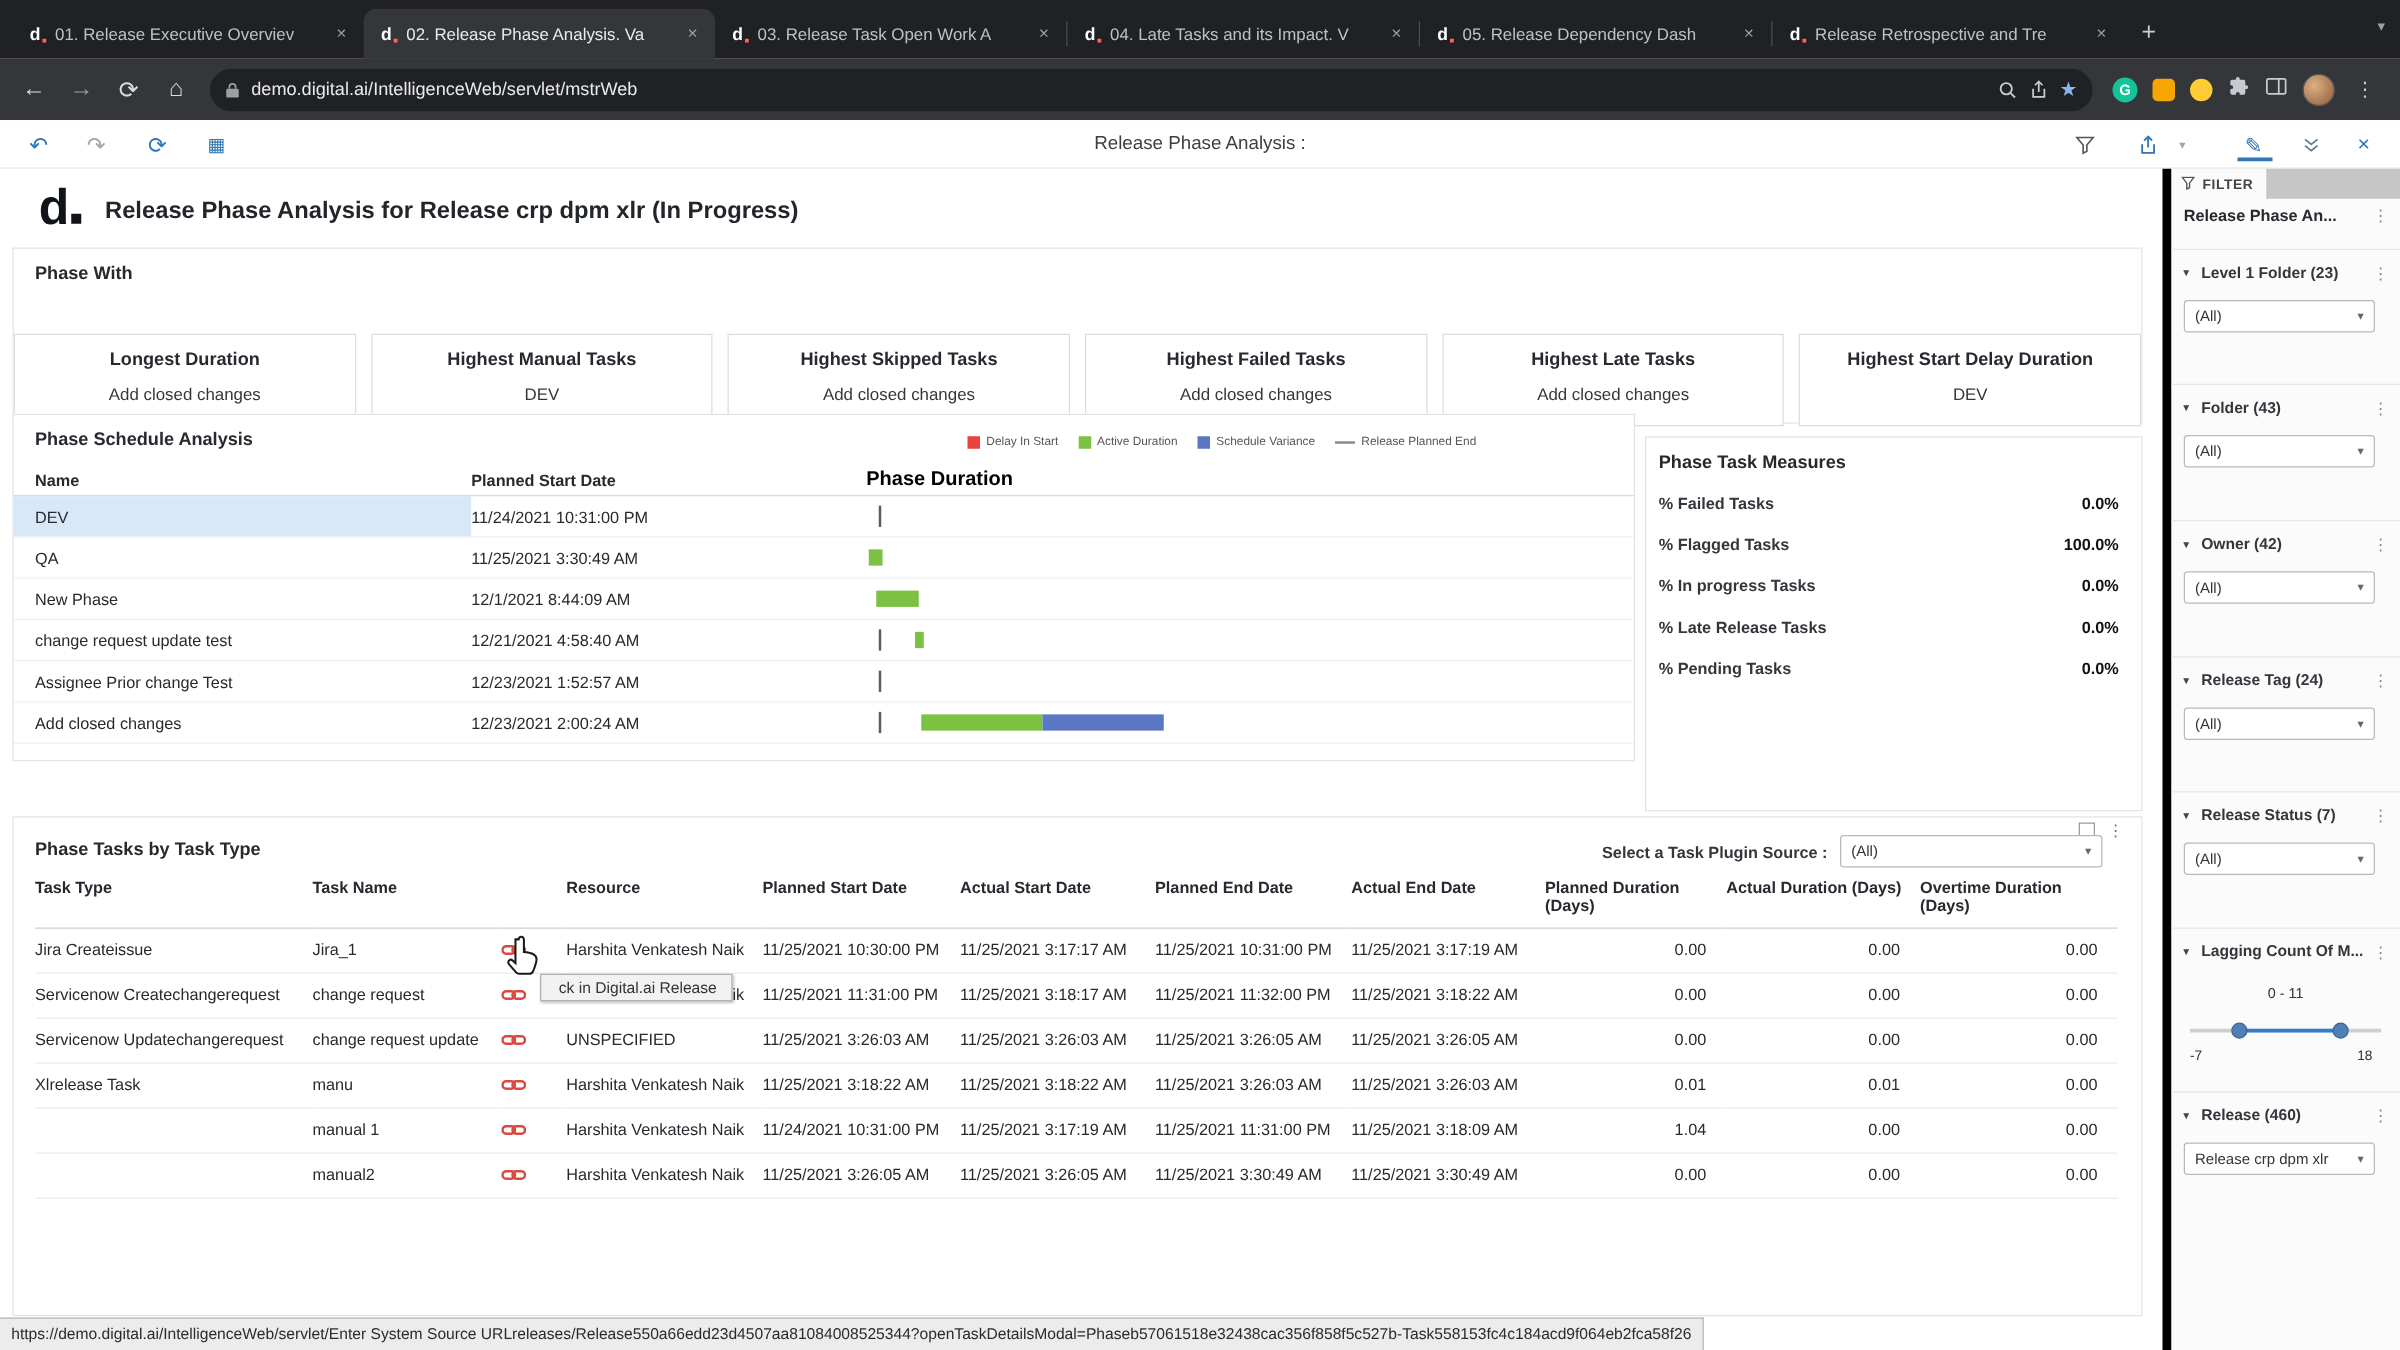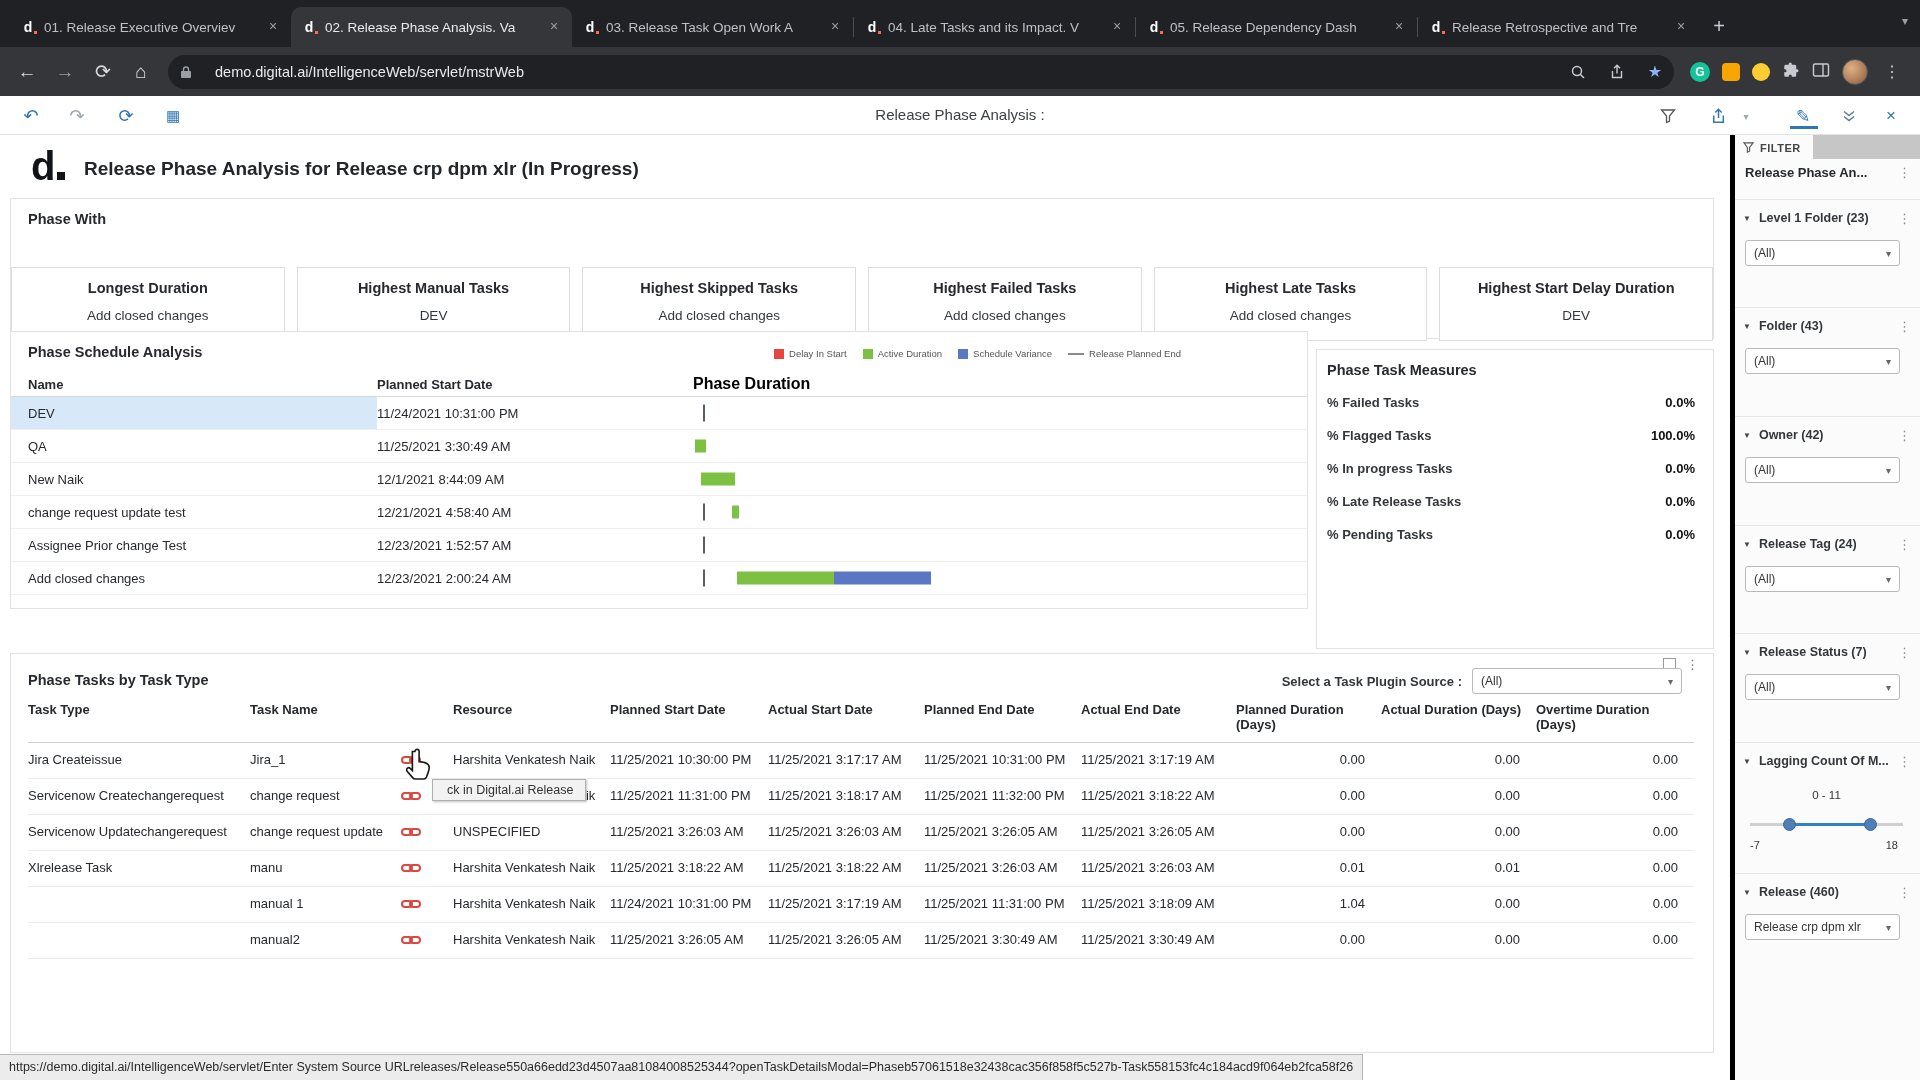--- a/index.html
+++ b/index.html
@@ -24,21 +24,21 @@
             text-align:center; border-radius:50%; flex:0 0 auto; }
   .tabsearch { position:absolute; right:12px; top:14px; color:#9aa0a6; font-size:12px; }
 
   
   .toolbar { position:absolute; top:47px; left:0; right:0; height:49px; background:#35363a;
              display:flex; align-items:center; padding:0 10px; gap:4px; }
   .navbtn { width:34px; height:34px; border-radius:50%; color:#dadce0; font-size:19px;
             display:flex; align-items:center; justify-content:center; flex:0 0 auto; }
   .navbtn.dim { color:#9aa0a6; }
   .omnibox { flex:1 1 auto; height:34px; margin:0 6px; background:#202124; border-radius:17px;
-             display:flex; align-items:center; padding:0 12px; gap:23px; }
+             display:flex; align-items:center; padding:0 12px; gap:9px; }
   .omnibox .url { flex:1; color:#e8eaed; font-size:14.5px; white-space:nowrap; overflow:hidden; }
   .obicon { display:flex; align-items:center; flex:0 0 auto; }
   .star { color:#8ab4f8; font-size:16px; }
   .extrow { display:flex; align-items:center; gap:12px; padding:0 6px; flex:0 0 auto; }
   .ext-grammarly { width:20px; height:20px; border-radius:50%; background:#15c39a; color:#fff;
                    font-size:12px; font-weight:bold; text-align:center; line-height:20px; }
   .ext-orange { width:18px; height:18px; border-radius:4px; background:#f7a500; }
   .ext-yellow { width:18px; height:18px; border-radius:50%; background:#ffcc33; }
   .avatar { width:26px; height:26px; border-radius:50%;
             background:radial-gradient(circle at 35% 35%, #e0b083, #8a5a3b); border:1px solid #55585c; }
@@ -124,21 +124,21 @@
 
   
   .hover-tooltip { position:absolute; left:432px; top:644px; height:22px; background:#f2f2f2;
                    border:1px solid #b0b0b0; box-shadow:1px 1px 2px rgba(0,0,0,.25);
                    font-size:12.5px; color:#333; line-height:20px; padding:0 12px 0 14px; z-index:30;
                    white-space:nowrap; }
   .cursor { position:absolute; left:403px; top:612px; z-index:40; }
 
   
   .fpanel { position:absolute; top:135px; right:0; width:190px; bottom:0; background:#fbfbfb;
-            border-left:5px solid #000000; }
+            border-left:7px solid #000000; }
   .fhead { position:absolute; top:0; left:0; right:0; height:26px; display:flex; align-items:center;
            gap:6px; padding-left:8px; }
   .fhead-label { font-size:11px; font-weight:bold; letter-spacing:.5px; color:#444; }
   .fscroll-block { position:absolute; top:0; right:0; width:107px; height:24px; background:#c6c6c6; }
   .ftitle-row { position:absolute; top:30px; left:10px; right:6px; display:flex; align-items:center;
                 justify-content:space-between; }
   .ftitle { font-size:13px; font-weight:bold; color:#26292e; }
   .fkebab { color:#888; font-size:13px; padding:0 3px; }
   .fsec { position:absolute; left:0; right:0; border-top:1px solid #e6e6e6; padding-top:8px; }
   .fsec-head { display:flex; align-items:center; margin:0 6px 0 8px; height:20px; }
@@ -351,21 +351,21 @@
         <div class="sc-row">
           <div class="sc-name">QA</div>
           <div class="sc-date">11/25/2021 3:30:49 AM</div>
           <div class="sc-gantt">
               <div class="gantt">
                 <div class="seg seg-active" style="left: 2px; width: 11px;"></div>
               </div>
             </div>
         </div>
         <div class="sc-row">
-          <div class="sc-name">New Naik</div>
+          <div class="sc-name">New Phase</div>
           <div class="sc-date">12/1/2021 8:44:09 AM</div>
           <div class="sc-gantt">
               <div class="gantt">
                 <div class="seg seg-active" style="left: 8px; width: 34px;"></div>
               </div>
             </div>
         </div>
         <div class="sc-row">
           <div class="sc-name">change request update test</div>
           <div class="sc-date">12/21/2021 4:58:40 AM</div>

